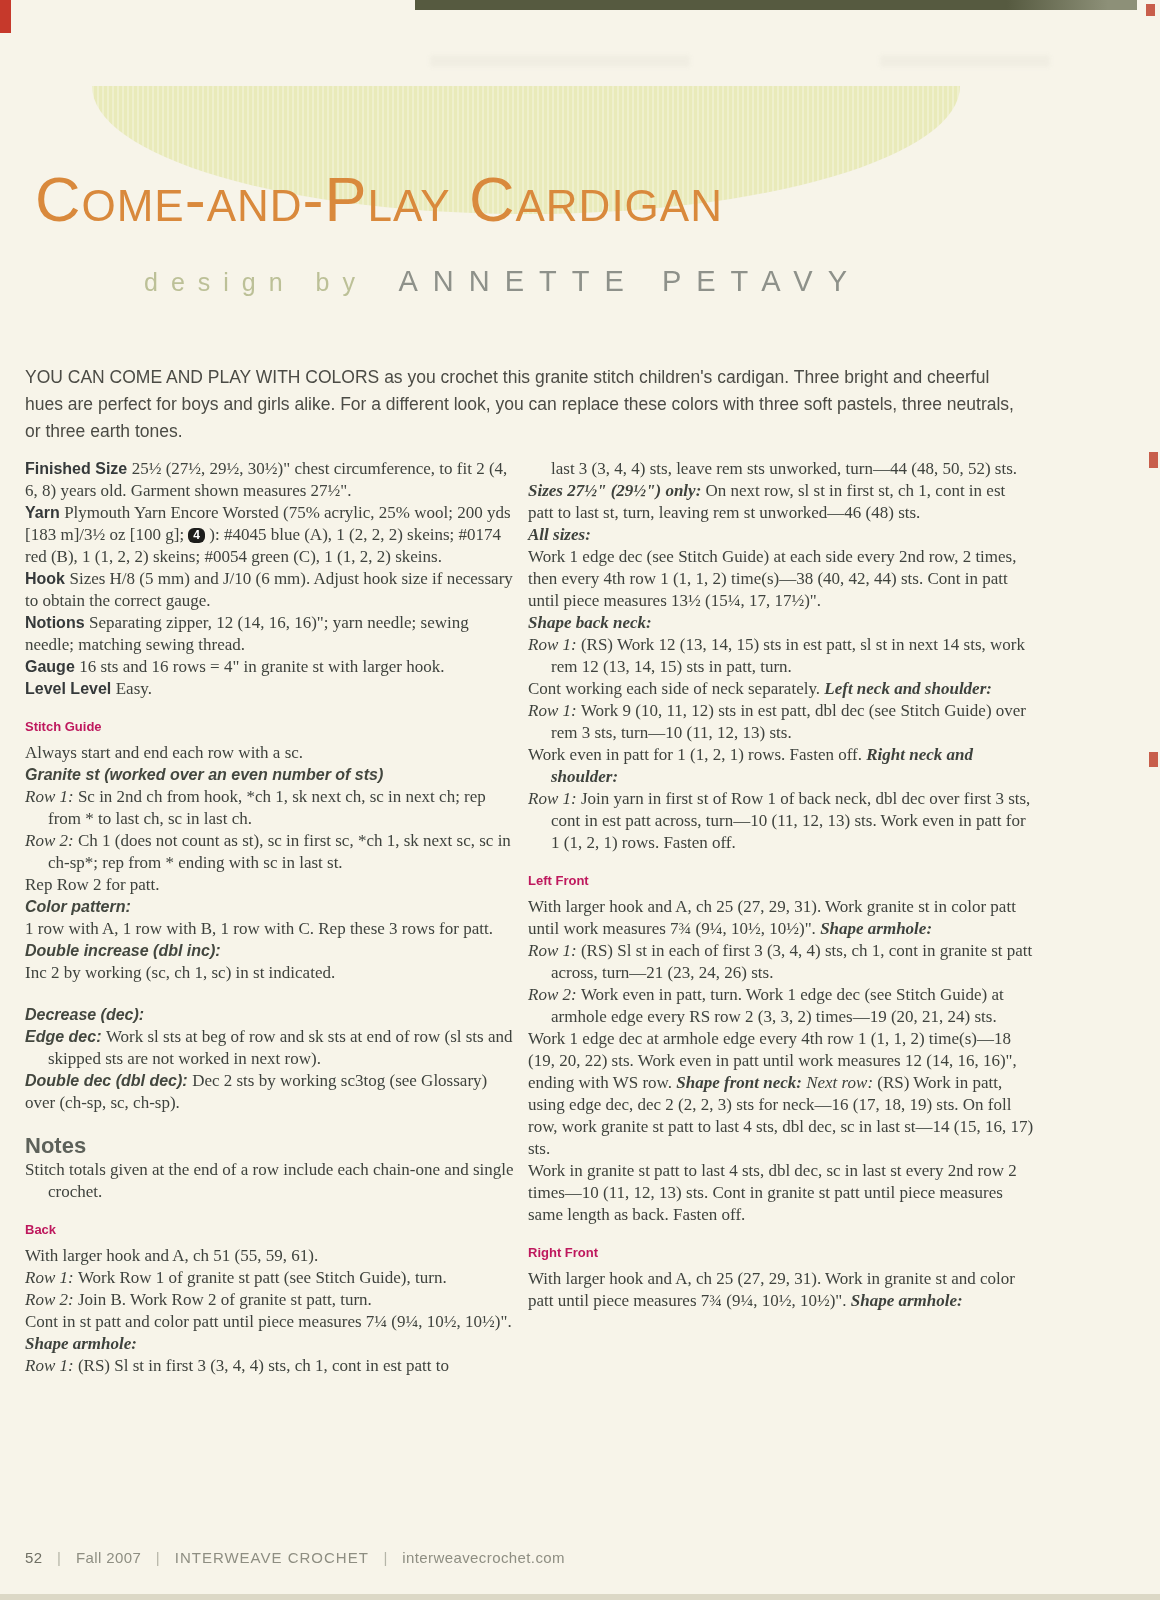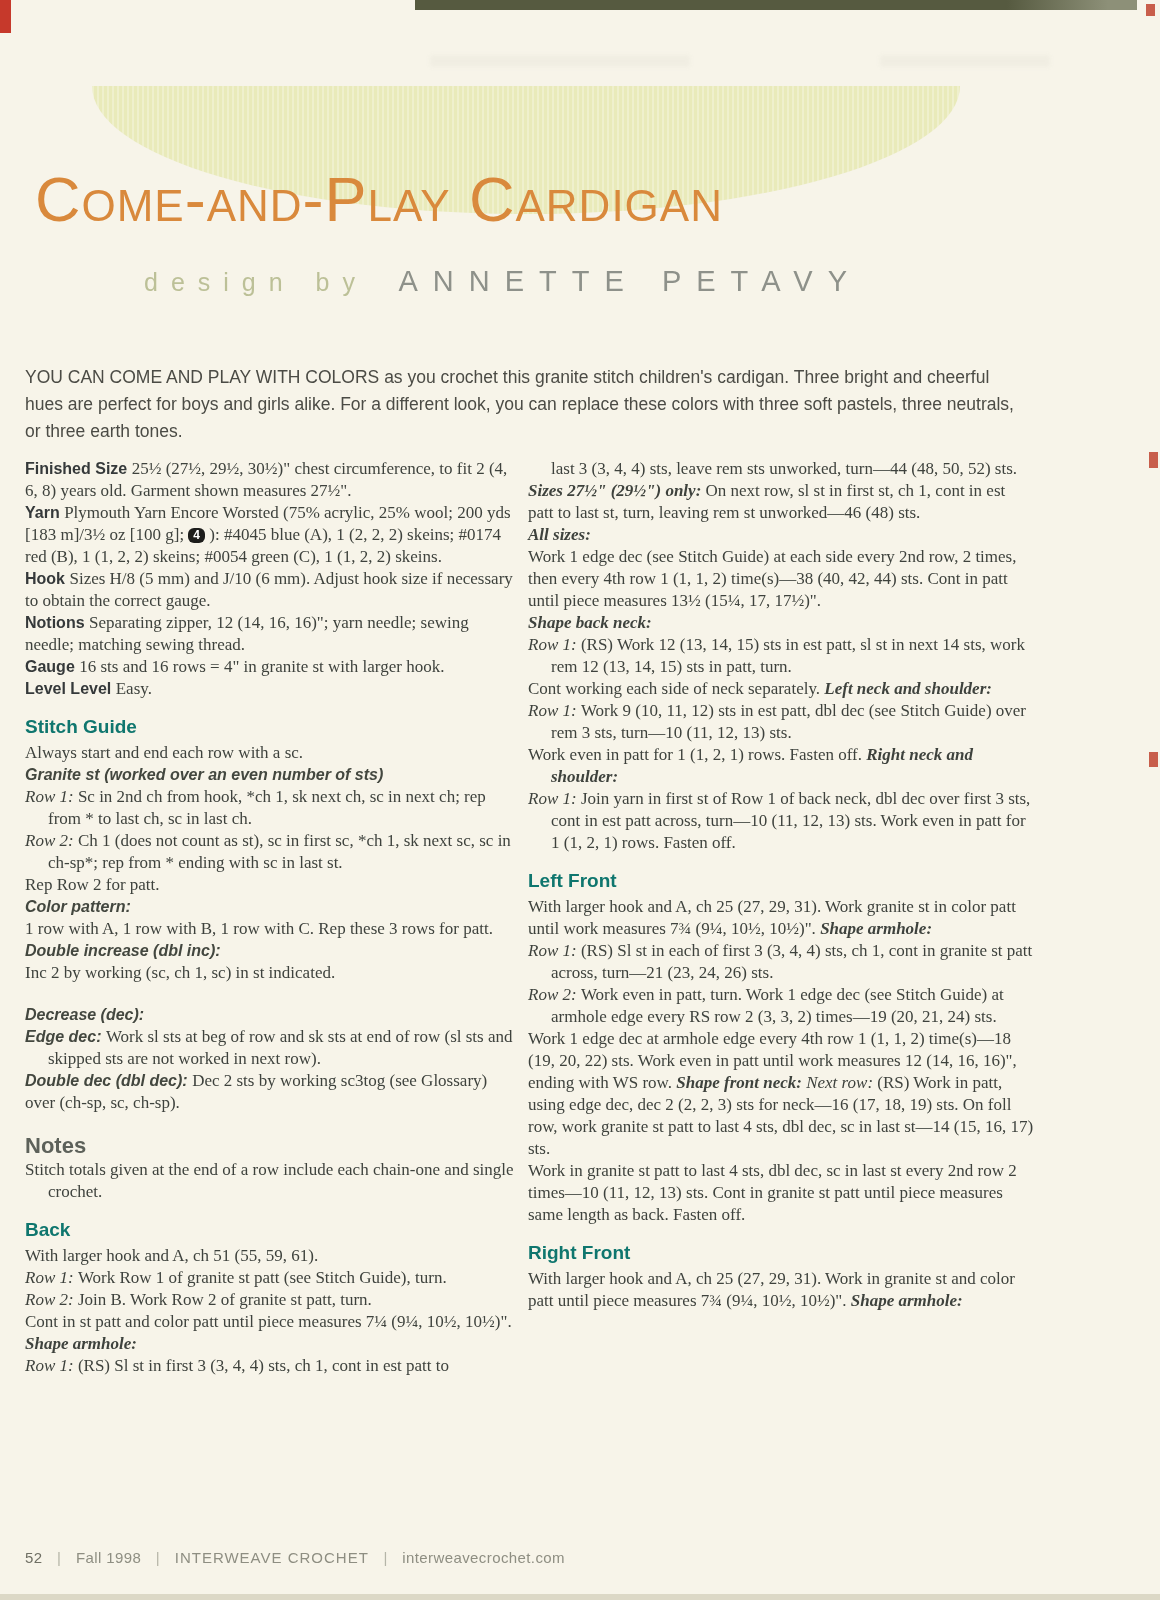--- a/index.html
+++ b/index.html
@@ -47,22 +47,22 @@
   .col-left{left:25px;width:492px;}
   .col-right{left:528px;width:506px;}
   .para{margin:0;}
   .hang{padding-left:23px;text-indent:-23px;}
   .cont{padding-left:23px;}
   .gap{height:20px;}
   .seg-lead{font-family:"Liberation Sans",sans-serif;font-weight:bold;font-size:16px;color:#35393a;}
   .seg-i{font-style:italic;}
   .seg-bi{font-style:italic;font-weight:bold;}
   .seg-is{font-family:"Liberation Sans",sans-serif;font-style:italic;font-weight:bold;font-size:16px;color:#43473f;}
-  .sec{font-family:"Liberation Sans",sans-serif;font-size:19px;line-height:24px;
-    font-weight:bold;color:#0f766e;margin:15px 0 3px;}
+  .sec{font-family:"Liberation Sans",sans-serif;font-size:13px;line-height:24px;
+    font-weight:bold;color:#be185d;margin:15px 0 3px;}
   .sub{font-family:"Liberation Sans",sans-serif;font-size:22px;line-height:22px;
     font-weight:bold;color:#5d615a;margin:21px 0 2px;}
   .yarn-icon{display:inline-block;background:#1d1d1b;color:#ffffff;
     font-family:"Liberation Sans",sans-serif;font-weight:bold;font-size:12px;
     border-radius:6px;padding:0 5px;line-height:15px;vertical-align:1px;}
 
   
   .footer{position:absolute;left:25px;top:1549px;font-family:"Liberation Sans",sans-serif;
     font-size:15px;color:#8e8e82;letter-spacing:.4px;white-space:nowrap;}
   .footer .sep{color:#b5b5a8;margin:0 10px;}
@@ -137,18 +137,18 @@
     <p class="para hang"><span class="seg-i">Row 2: </span><span>Work even in patt, turn. Work 1 edge dec (see Stitch Guide) at armhole edge every RS row 2 (3, 3, 2) times—19 (20, 21, 24) sts.</span></p>
     <p class="para"><span>Work 1 edge dec at armhole edge every 4th row 1 (1, 1, 2) time(s)—18 (19, 20, 22) sts. Work even in patt until work measures 12 (14, 16, 16)", ending with WS row. </span><span class="seg-bi">Shape front neck: </span><span class="seg-i">Next row: </span><span>(RS) Work in patt, using edge dec, dec 2 (2, 2, 3) sts for neck—16 (17, 18, 19) sts. On foll row, work granite st patt to last 4 sts, dbl dec, sc in last st—14 (15, 16, 17) sts.</span></p>
     <p class="para"><span>Work in granite st patt to last 4 sts, dbl dec, sc in last st every 2nd row 2 times—10 (11, 12, 13) sts. Cont in granite st patt until piece measures same length as back. Fasten off.</span></p>
     <h2 class="sec">Right Front</h2>
     <p class="para"><span>With larger hook and A, ch 25 (27, 29, 31). Work in granite st and color patt until piece measures 7¾ (9¼, 10½, 10½)". </span><span class="seg-bi">Shape armhole:</span></p>
   </div>
 
 <div class="footer">
   <span class="pg">52</span>
   <span class="sep">|</span>
-  <span>Fall 1998</span>
+  <span>Fall 2007</span>
   <span class="sep">|</span>
   <span class="mag">INTERWEAVE CROCHET</span>
   <span class="sep">|</span>
   <span>interweavecrochet.com</span>
 </div>
 
 </body></html>

